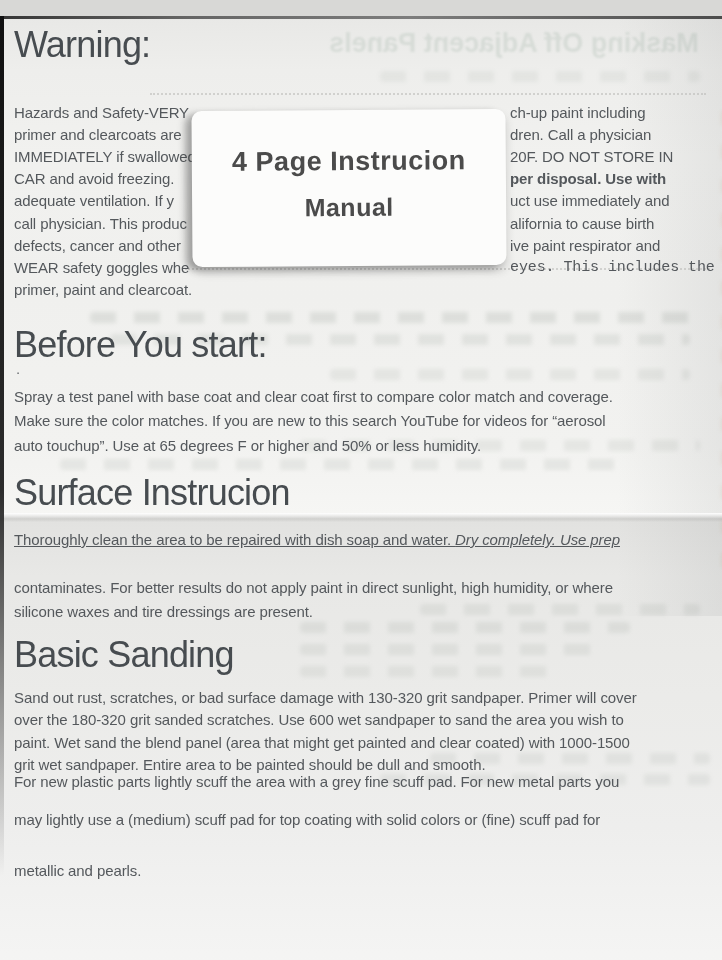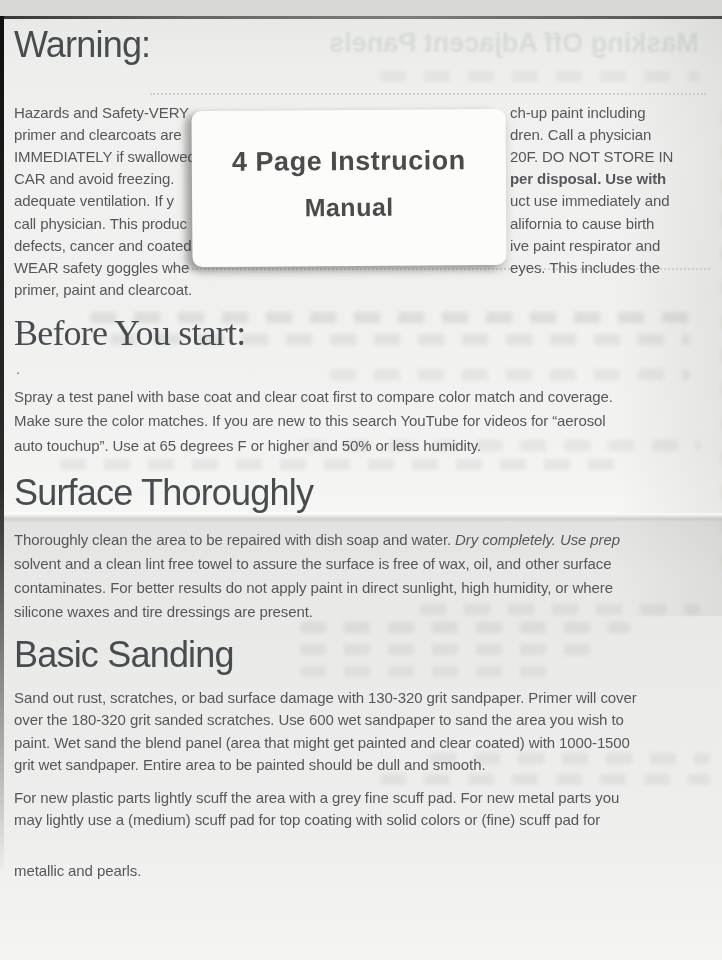--- a/index.html
+++ b/index.html
@@ -81,62 +81,61 @@
   <div class="h1 txt" style="top:8px;">Warning:</div>
 
   <div class="dots" style="top:77px;left:150px;width:556px;"></div>
 
   <div class="bl txt" style="top:87px;">Hazards and Safety-VERY</div>
   <div class="bl txt" style="top:109px;">primer and clearcoats are</div>
   <div class="bl txt" style="top:131px;">IMMEDIATELY if swallowed</div>
   <div class="bl txt" style="top:153px;">CAR and avoid freezing.</div>
   <div class="bl txt" style="top:175px;">adequate ventilation. If y</div>
   <div class="bl txt" style="top:198px;">call physician. This produc</div>
-  <div class="bl txt" style="top:220px;">defects, cancer and coated</div>
+  <div class="bl txt" style="top:220px;">defects, cancer and other</div>
   <div class="bl txt" style="top:242px;">WEAR safety goggles whe</div>
   <div class="bl txt" style="top:264px;">primer, paint and clearcoat.</div>
 
   <div class="bl blr txt" style="top:87px;">ch-up paint including</div>
   <div class="bl blr txt" style="top:109px;">dren. Call a physician</div>
   <div class="bl blr txt" style="top:131px;">20F. DO NOT STORE IN</div>
   <div class="bl blr txt" style="top:153px;font-weight:bold;">per disposal. Use with</div>
   <div class="bl blr txt" style="top:175px;">uct use immediately and</div>
   <div class="bl blr txt" style="top:198px;">alifornia to cause birth</div>
   <div class="bl blr txt" style="top:220px;">ive paint respirator and</div>
-  <div class="bl blr txt" style="top:242px;">eyes. This includes the</div>
+  <div class="bl blr txt" style="top:242px;font-family:Liberation Mono, monospace;">eyes. This includes the</div>
 
   <div class="dots" style="top:252px;left:185px;width:525px;"></div>
 
   <div class="sticker">
     <div class="l1">4 Page Instrucion</div>
     <div class="l2">Manual</div>
   </div>
 
-  <div class="h1 txt" style="top:296px;font-family:Liberation Serif, serif;">Before You start:</div>
+  <div class="h1 txt" style="top:308px;">Before You start:</div>
   <div class="stray txt">.</div>
 
   <div class="bl txt" style="top:371px;">Spray a test panel with base coat and clear coat first to compare color match and coverage.</div>
   <div class="bl txt" style="top:395px;">Make sure the color matches.  If you are new to this search YouTube for videos for “aerosol</div>
   <div class="bl txt" style="top:420px;">auto touchup”.  Use at 65 degrees F or higher and 50% or less humidity.</div>
 
-  <div class="h1 txt" style="top:456px;">Surface Thoroughly</div>
+  <div class="h1 txt" style="top:456px;">Surface Instrucion</div>
   <div class="crease"></div>
 
-  <div class="bl txt" style="top:514px;"><span>Thoroughly clean the area to be repaired with dish soap and water.  </span><span class="it">Dry completely. Use prep</span></div>
-  <div class="bl txt" style="top:538px;">solvent and a clean lint free towel to assure the surface is free of wax, oil, and other surface</div>
+  <div class="bl txt" style="top:514px;text-decoration:underline;"><span>Thoroughly clean the area to be repaired with dish soap and water.  </span><span class="it">Dry completely. Use prep</span></div>
   <div class="bl txt" style="top:586px;">silicone waxes and tire dressings are present.</div>
   <div class="bl txt" style="top:562px;">contaminates. For better results do not apply paint in direct sunlight, high humidity, or where</div>
 
   <div class="h1 txt" style="top:618px;">Basic Sanding</div>
 
   <div class="bl txt" style="top:672px;">Sand out rust, scratches, or bad surface damage with 130-320 grit sandpaper. Primer will cover</div>
   <div class="bl txt" style="top:694px;text-align:right;">over the 180-320 grit sanded scratches. Use 600 wet sandpaper to sand the area you wish to</div>
   <div class="bl txt" style="top:717px;">paint. Wet sand the blend panel (area that might get painted and clear coated) with 1000-1500</div>
   <div class="bl txt" style="top:739px;">grit wet sandpaper. Entire area to be painted should be dull and smooth.</div>
 
-  <div class="bl txt" style="top:772px;text-align:center;">For new plastic parts lightly scuff the area with a grey fine scuff pad. For new metal parts you</div>
+  <div class="bl txt" style="top:756px;text-align:center;">For new plastic parts lightly scuff the area with a grey fine scuff pad. For new metal parts you</div>
   <div class="bl txt" style="top:794px;">may lightly use a (medium) scuff pad for top coating with solid colors or (fine) scuff pad for</div>
   <div class="bl txt" style="top:845px;">metallic and pearls.</div>
 
   <div class="edge-top"></div>
   <div class="edge-left"></div>
   <div class="edge-right"></div>
 </div>
 
 </body></html>

